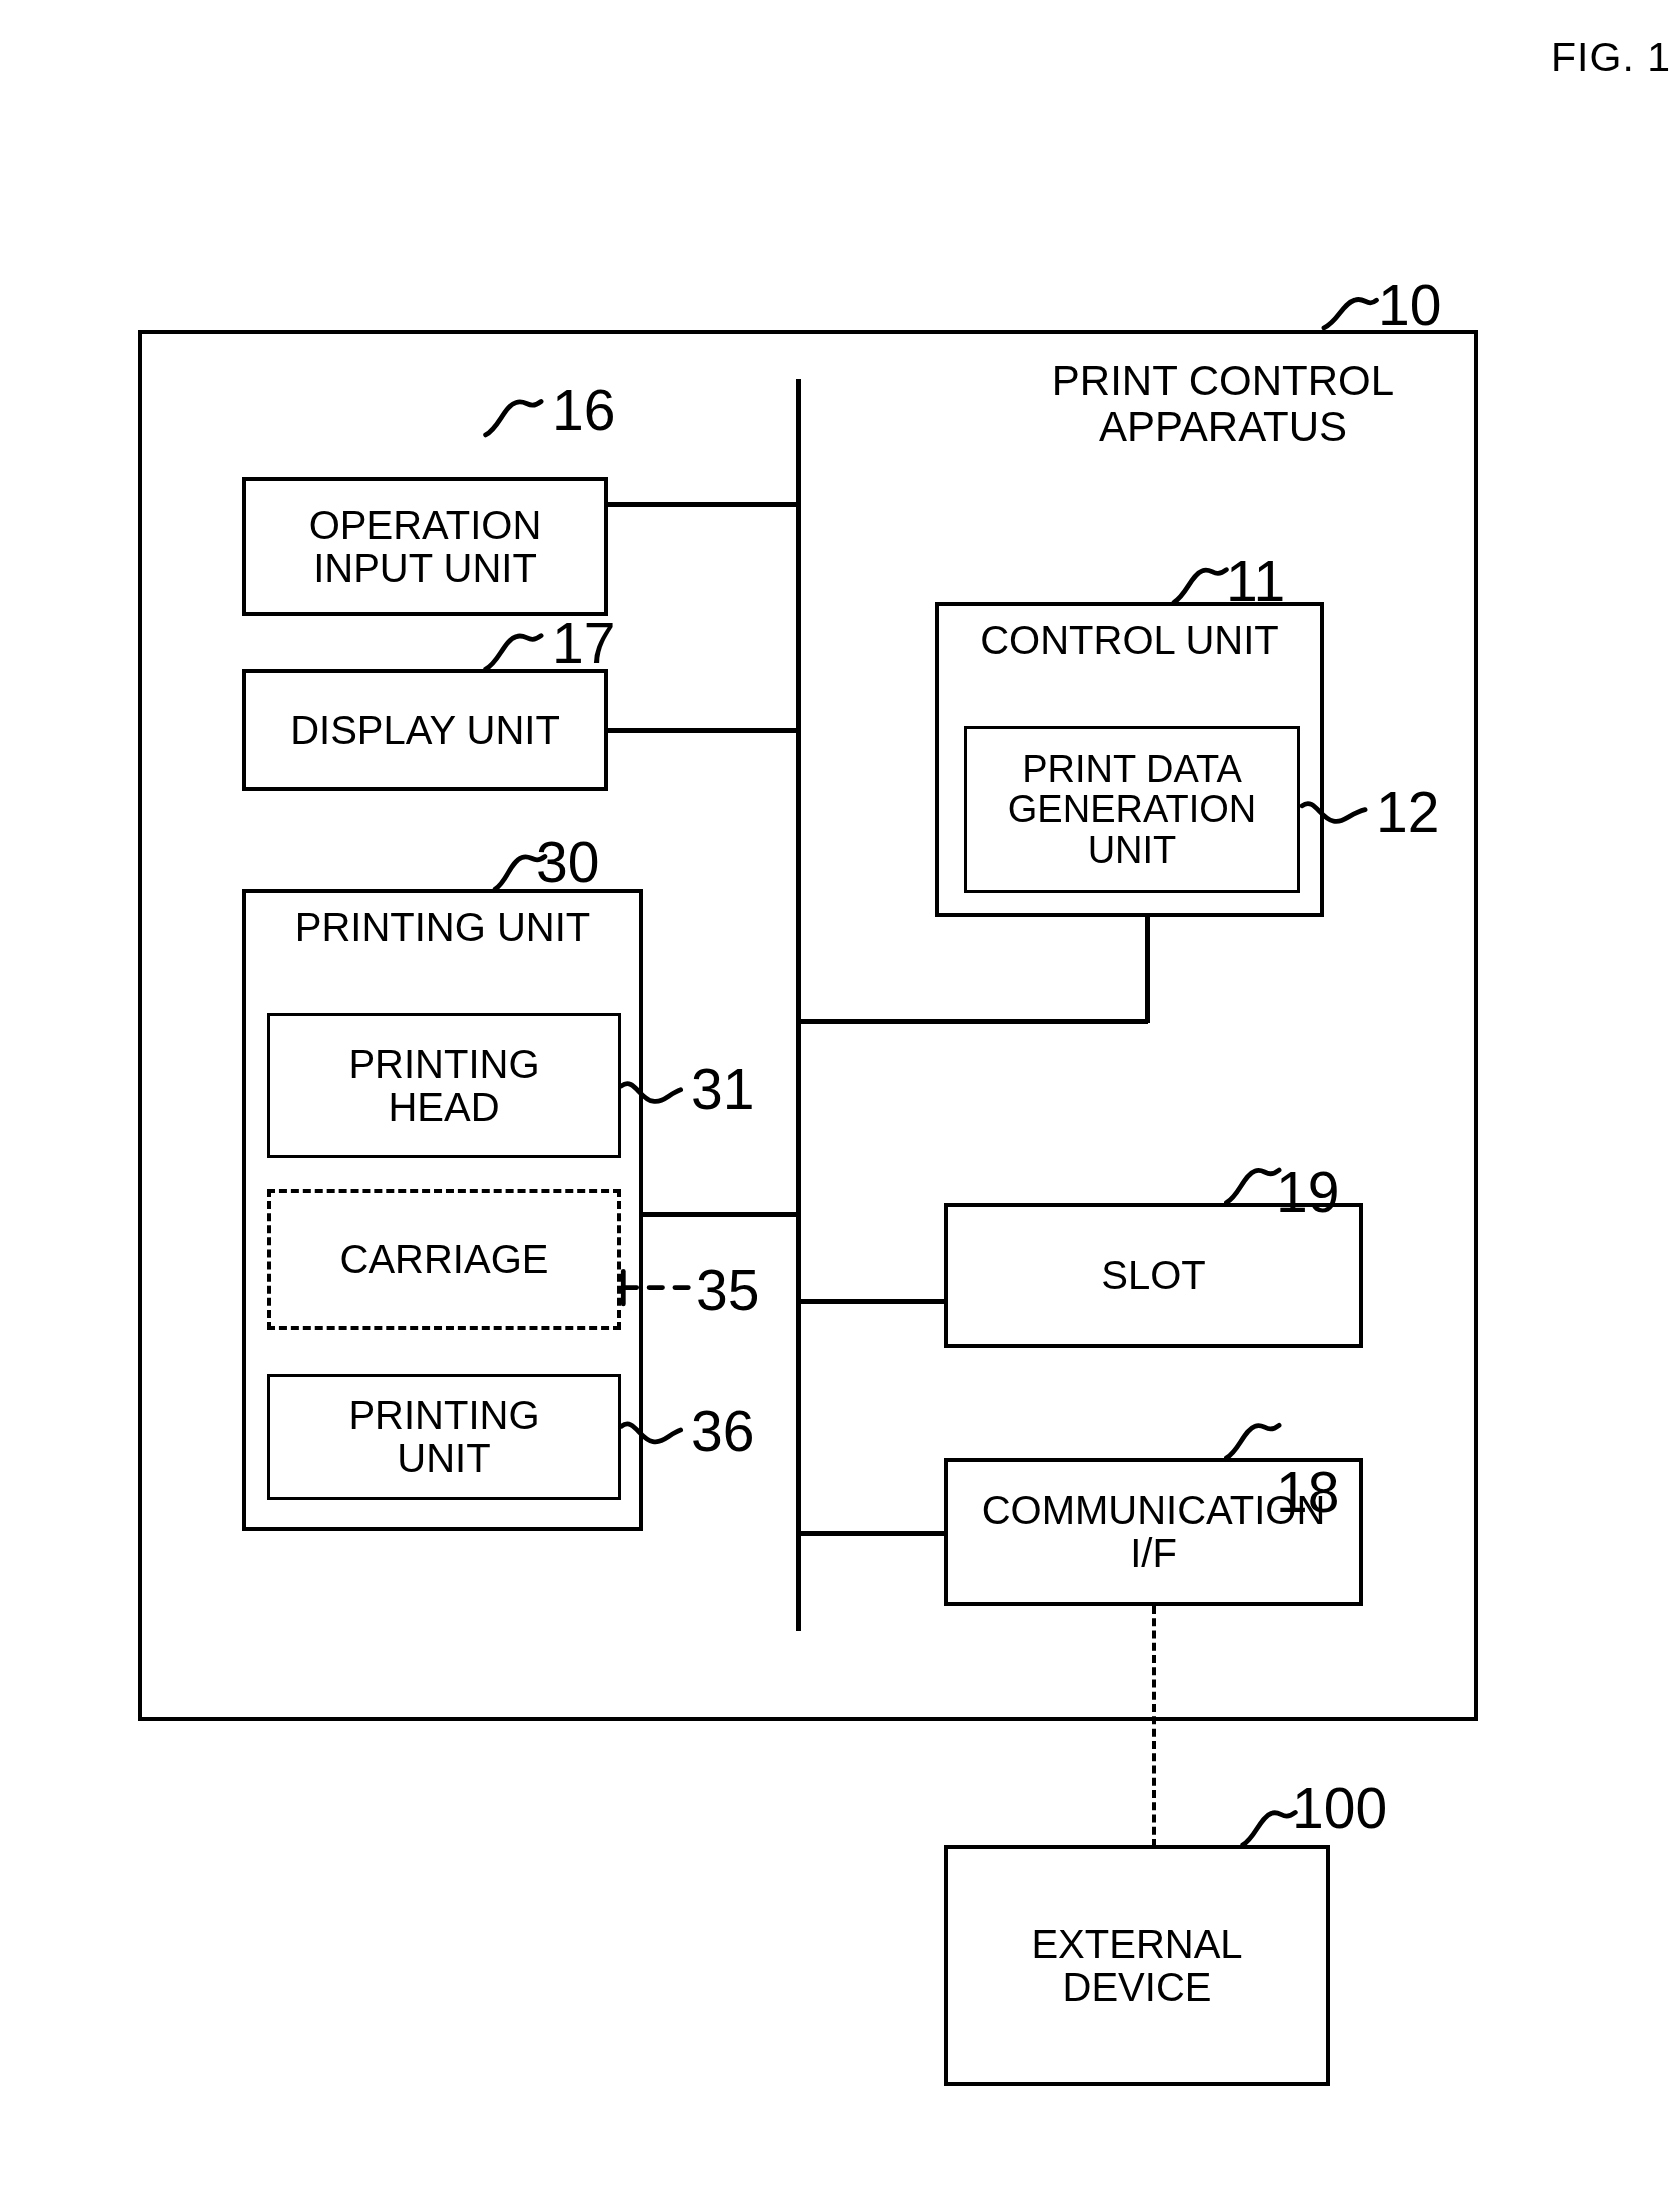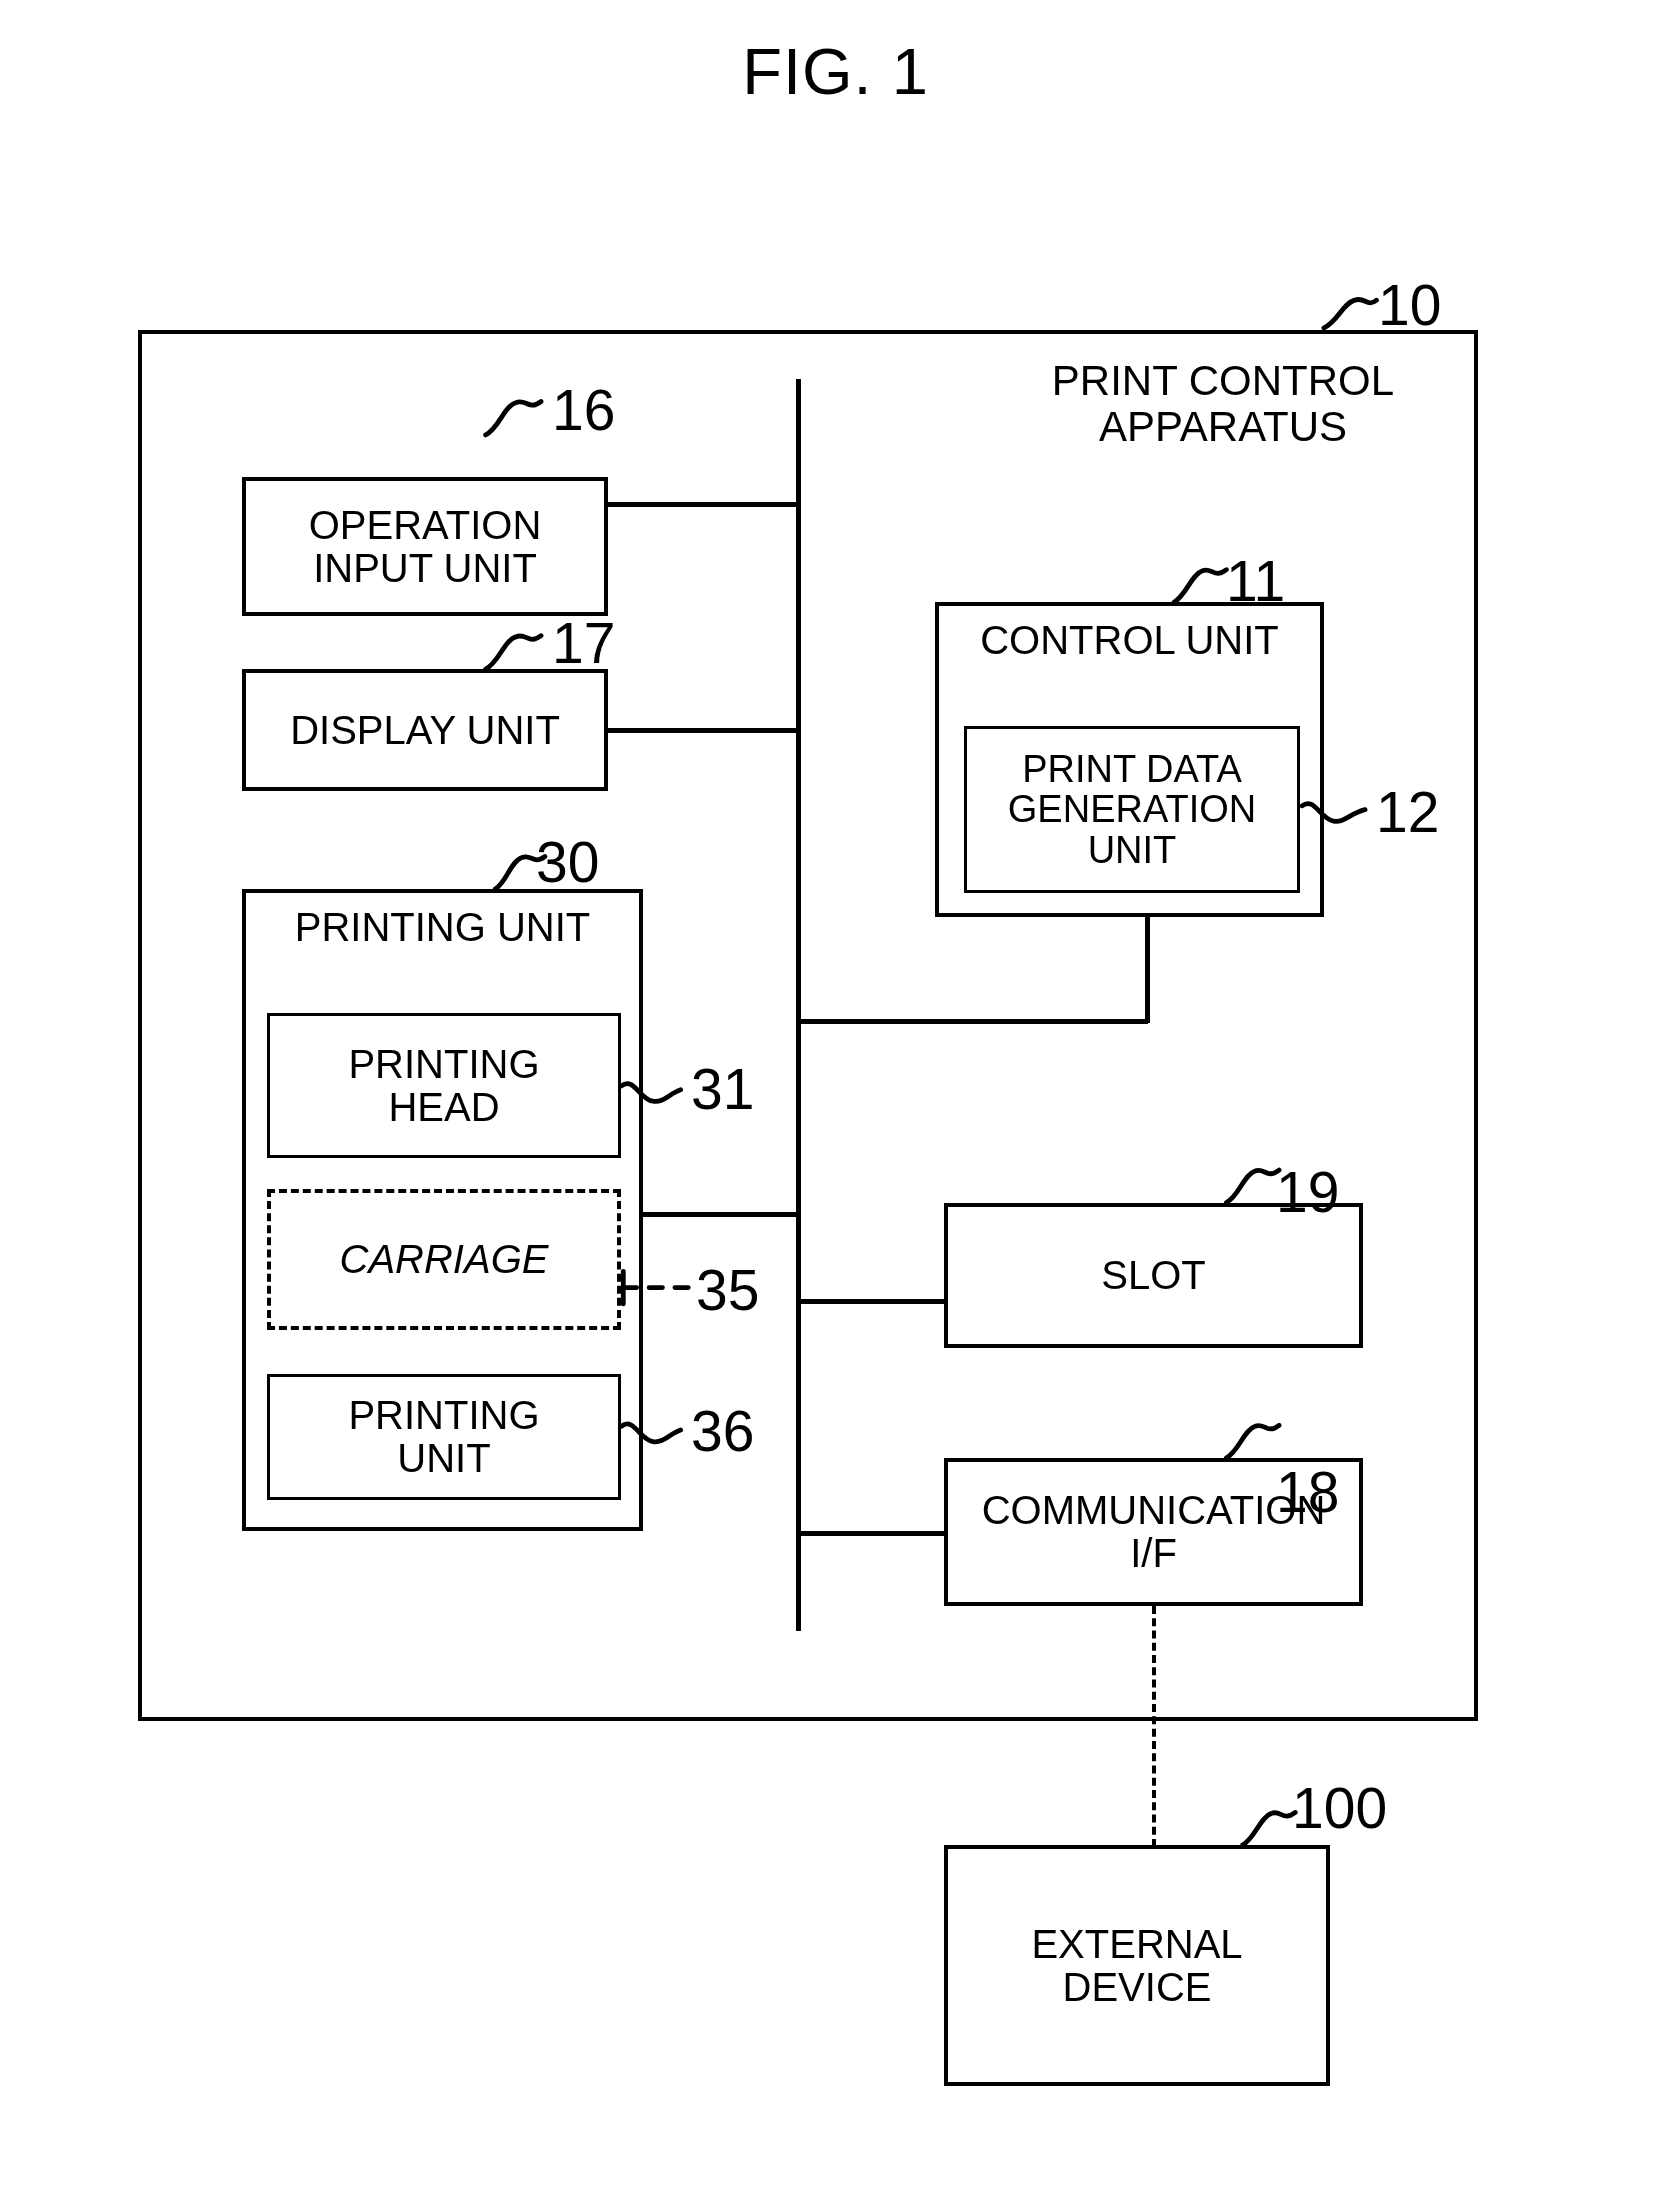--- a/index.html
+++ b/index.html
@@ -14,40 +14,39 @@
     font-family: "Liberation Sans", sans-serif;
     color: #000000;
     overflow: hidden;
   }
 
   #figure-title {
     position: absolute;
     top: 34px;
     left: 0;
     width: 1671px;
-    text-align: center;
-    font-size: 65px;
+    text-align: right;
+    font-size: 41px;
     letter-spacing: 1px;
     font-family: "Liberation Sans", sans-serif;
   }
 
   
   .box {
     position: absolute;
     border: 4.8px solid #000;
     box-sizing: border-box;
     background: #ffffff;
     display: flex;
     align-items: center;
     justify-content: center;
   }
   .box.dashed {
     border-style: dashed;
     border-width: 4.8px;
-    font-style: italic;
   }
   .box.thin { border-width: 3.8px; }
   .box-label {
     text-align: center;
     font-size: 40px;
     line-height: 1.07;
     white-space: pre-line;
     padding: 0 5.7px;
   }
   .box.top-label {

